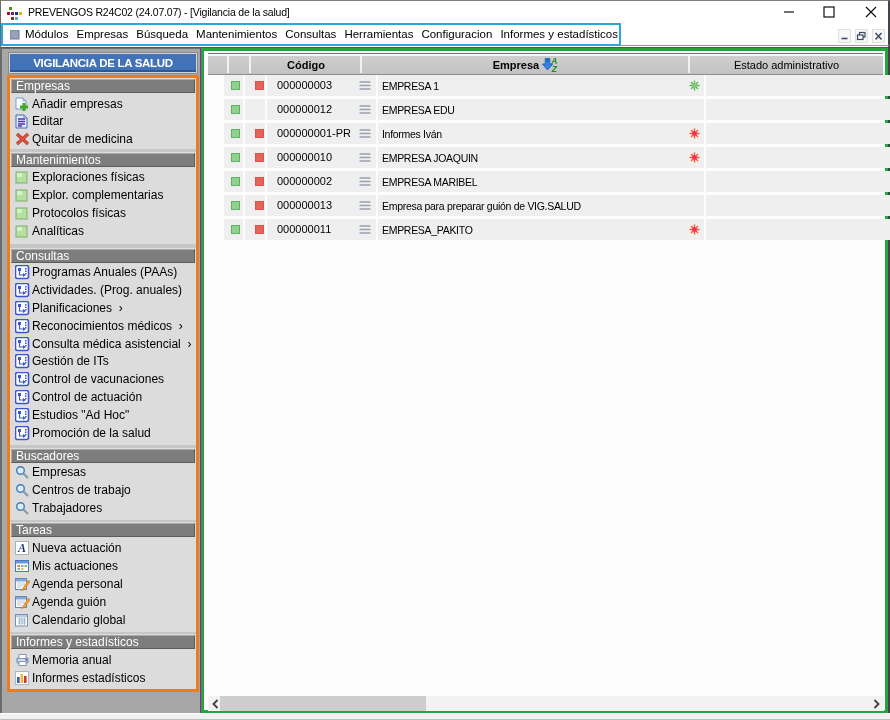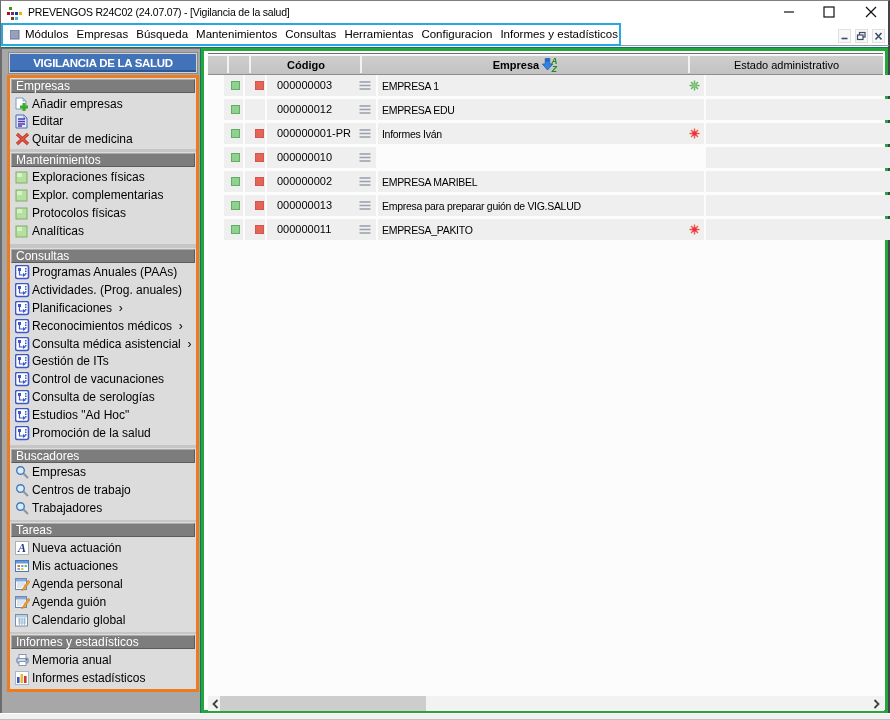--- a/index.html
+++ b/index.html
@@ -18,21 +18,21 @@
 
 
 #menurow { position:absolute; left:1px; top:23px; width:887px; height:24px; background:#fff; }
 #menubox { position:absolute; left:0px; top:0px; width:620px; height:23px; border:2px solid #29a7df; background:#fff; }
 #menuitems { position:absolute; left:22px; top:3px; font-size:11.5px; color:#000; white-space:nowrap; }
 #menuitems span { display:inline-block; margin-right:0; }
 #menuline { position:absolute; left:620px; top:22px; width:268px; height:1px; background:#9a9a9a; }
 .mdibtn { position:absolute; top:6px; width:13px; height:14px; border:1px solid #e0e0e0; background:#f8f8f8; color:#44506e; font-size:10px; text-align:center; line-height:12px; }
 
 
-#content { position:absolute; left:1px; top:47px; width:887px; height:666px; background:#0f766e; }
+#content { position:absolute; left:1px; top:47px; width:887px; height:666px; background:#a21caf; }
 
 
 #sidebar { position:absolute; left:0px; top:1px; width:199px; height:665px; background:#a7a7a7; border-top:1px solid #6e6e6e; border-left:1px solid #6e6e6e; }
 #vigbox { position:absolute; left:6px; top:3px; width:190px; height:22px; background:#d4d4d4; border:1px solid #8a8a8a; }
 #vigblue { position:absolute; left:1px; top:1px; right:1px; bottom:1px; background:#4272b8; border-bottom:2px solid #2d5694;
   color:#fff; font-weight:bold; font-size:11.5px; text-align:center; line-height:18px; letter-spacing:-0.3px; }
 #orangepanel { position:absolute; left:5px; top:26px; width:192px; height:617px; border:3px solid #ec7c1e; background:#c6c6c6; }
 
 .secpanel { position:absolute; left:0px; width:186px; background:#dcdcdc; }
 .secbar { position:absolute; left:1px; width:184px; height:14px; background:#7d7d7d;
@@ -267,21 +267,21 @@
 <div class="item" style="top:312px">
           <svg width="15" height="15">
             <rect x="0.5" y="0.5" width="13" height="13" rx="2" fill="#fff" stroke="#3c58c8" stroke-width="1.6"></rect>
             <rect x="3" y="3" width="3" height="3" fill="#3c58c8"></rect>
             <path d="M4.5 6 v4 h4" stroke="#3c58c8" stroke-width="1.2" fill="none"></path>
             <path d="M8 8 l3 2 l-3 2 z" fill="#3c58c8"></path>
             <rect x="10" y="3" width="1.5" height="1.5" fill="#3c58c8"></rect>
             <rect x="10" y="5.5" width="1.5" height="1.5" fill="#3c58c8"></rect>
             <rect x="10" y="8" width="1.5" height="1.5" fill="#3c58c8"></rect>
           </svg>
-          <span class="ictxt">Consulta de serologías</span>
+          <span class="ictxt">Control de actuación</span>
         </div>
 <div class="item" style="top:330px">
           <svg width="15" height="15">
             <rect x="0.5" y="0.5" width="13" height="13" rx="2" fill="#fff" stroke="#3c58c8" stroke-width="1.6"></rect>
             <rect x="3" y="3" width="3" height="3" fill="#3c58c8"></rect>
             <path d="M4.5 6 v4 h4" stroke="#3c58c8" stroke-width="1.2" fill="none"></path>
             <path d="M8 8 l3 2 l-3 2 z" fill="#3c58c8"></path>
             <rect x="10" y="3" width="1.5" height="1.5" fill="#3c58c8"></rect>
             <rect x="10" y="5.5" width="1.5" height="1.5" fill="#3c58c8"></rect>
             <rect x="10" y="8" width="1.5" height="1.5" fill="#3c58c8"></rect>
@@ -477,20 +477,29 @@
             </div>
             <div class="gcell" style="left:21px;width:20px">
               <div class="sq sqr" style="left:10px"></div>
             </div>
             <div class="gcell" style="left:43px;width:109px">
               <div class="code">000000010</div>
               <svg class="ham" style="left:92px" width="12" height="12">
                 <path d="M0.5 2 h11 M0.5 5.5 h11 M0.5 9 h11" stroke="#98a0ac" stroke-width="1.7"></path>
               </svg>
             </div>
+            <div class="gcell" style="left:154px;width:326px">
+              <div class="ename">EMPRESA JOAQUIN</div>
+              <svg class="ast" style="left:311px" width="11" height="11">
+                <g stroke="#ee5a35" stroke-width="1.4">
+                  <path d="M5.5 0.5 V10.5 M0.5 5.5 H10.5 M2 2 L9 9 M9 2 L2 9"></path>
+                </g>
+                <circle cx="5.5" cy="5.5" r="2.2" fill="#f22a64" stroke="none"></circle>
+              </svg>
+            </div>
             <div class="gcell" style="left:482px;width:193px"></div>
           </div>
 <div class="grow" style="top:117px">
             <div class="gcell" style="left:0;width:19px">
               <div class="sq sqg" style="left:7px"></div>
             </div>
             <div class="gcell" style="left:21px;width:20px">
               <div class="sq sqr" style="left:10px"></div>
             </div>
             <div class="gcell" style="left:43px;width:109px">

